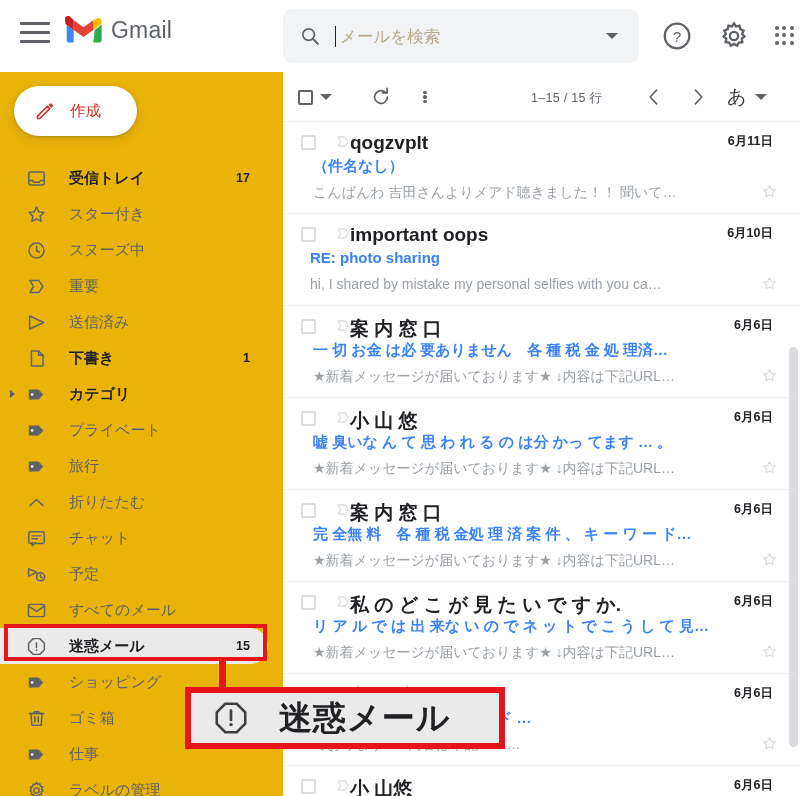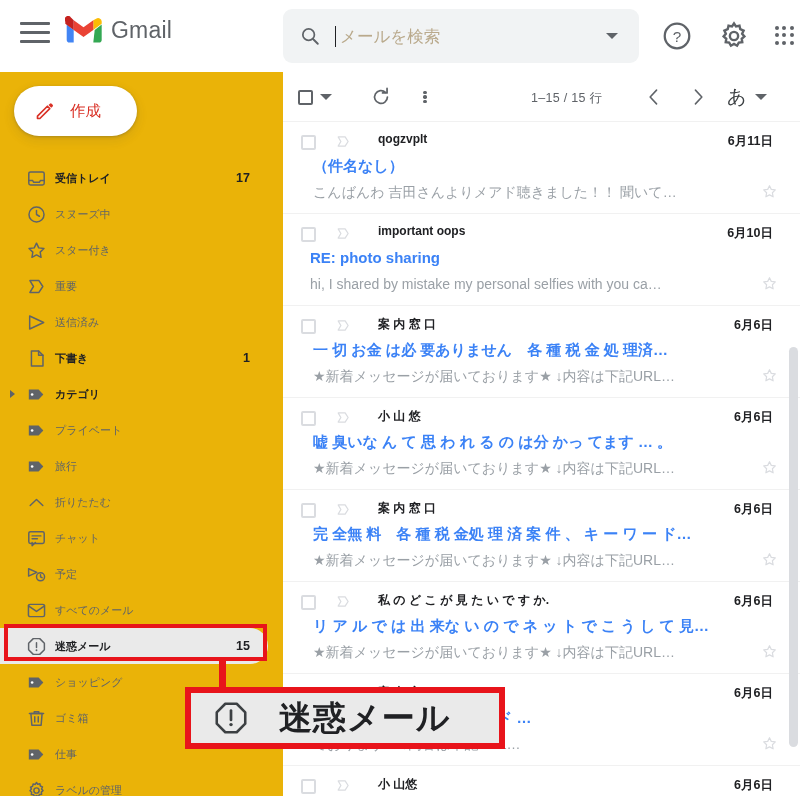--- a/index.html
+++ b/index.html
@@ -52,21 +52,21 @@
   .compose .label { margin-left: 15px; font-size: 15.5px; color: #d93025; }
 
   .nav { position: absolute; left: 0; top: 88px; width: 268px; }
   .nav-item {
     position: relative; display: flex; align-items: center; height: 36px;
     border-radius: 0 18px 18px 0; padding-left: 26px; cursor: pointer;
   }
   .nav-item .twisty { position: absolute; left: 10px; width: 0; height: 0;
     border-top: 4.2px solid transparent; border-bottom: 4.2px solid transparent; border-left: 5px solid #5f6368; }
   .nav-item .nav-ic { width: 21px; height: 21px; flex: none; display:flex; align-items:center; justify-content:center; }
-  .nav-item .nav-label { margin-left: 8px; font-size: 11px; color: #202124; white-space: nowrap; }
+  .nav-item .nav-label { margin-left: 22px; font-size: 15px; color: #202124; white-space: nowrap; }
   .nav-item .nav-count { margin-left: auto; margin-right: 18px; font-size: 12.5px; color: #202124; }
   .nav-item.bold .nav-label, .nav-item.bold .nav-count { font-weight: 700; }
   .nav-item.muted .nav-label { color: #5f6368; }
   .nav-item.selected { background: #eaeaea; }
 
   
   .maillist { position: absolute; left: 283px; top: 72px; width: 517px; height: 724px; background: #fff; }
   .mltoolbar { position: relative; height: 50px; border-bottom: 1px solid #f1f1f1; }
   .tb-btn { position: absolute; top: 13px; height: 24px; display: flex; align-items: center; cursor: pointer; }
   .tb-chk { left: 15px; }
@@ -82,21 +82,21 @@
   .tb-lang .caret-d { margin-left: 9px; }
 
   .mlscroll { position: relative; height: 674px; overflow: hidden; }
   .row {
     position: relative; height: 92px; border-bottom: 1px solid #f1f1f1;
     padding: 9px 0 0 0; cursor: pointer;
   }
   .row .chk { position: absolute; left: 18px; top: 13px; width: 15px; height: 15px;
     border: 2px solid #dadce0; border-radius: 2px; }
   .row .imp { position: absolute; left: 52px; top: 11px; width: 17px; height: 17px; }
-  .row .sender { position: absolute; left: 95px; top: 10px; font-size: 12px; font-weight: 700; color: #202124; white-space: nowrap; text-align: center; }
+  .row .sender { position: absolute; left: 67px; top: 10px; font-size: 19px; font-weight: 700; color: #202124; white-space: nowrap; text-align: center; }
   .row .date { position: absolute; right: 27px; top: 11px; font-size: 12.5px; font-weight: 700; color: #202124; white-space: nowrap; }
   .row .subject { position: absolute; left: 30px; top: 35px; right: 40px; font-size: 15px; font-weight: 700; color: #3b82f6;
     white-space: nowrap; overflow: hidden; text-overflow: ellipsis; }
   .row .snippet { position: absolute; left: 30px; top: 62px; right: 52px; font-size: 14px; color: #9aa0a6;
     white-space: nowrap; overflow: hidden; text-overflow: ellipsis; }
   .row .star { position: absolute; right: 22px; top: 61px; width: 17px; height: 17px; }
   .row.ltr .subject, .row.ltr .snippet { left: 27px; }
 
   
   .vscroll { position: absolute; right: 2px; top: 275px; width: 9px; height: 400px; background: #dadce0; border-radius: 5px; }
@@ -191,33 +191,33 @@
               <rect x="3.2" y="4.6" width="17.6" height="14.8" rx="2" stroke="#5f6368" stroke-width="1.7" fill="none" stroke-linecap="round" stroke-linejoin="round"></rect>
               <path d="M3.2 14.2h4.2l1.4 2.2h6.4l1.4-2.2h4.2" stroke="#5f6368" stroke-width="1.7" fill="none" stroke-linecap="round" stroke-linejoin="round"></path>
             </svg>
           </span>
           <span class="nav-label">受信トレイ</span>
           <span class="nav-count">17</span>
         </div>
         <div class="nav-item muted">
           <span class="nav-ic">
             <svg width="21" height="21" viewBox="0 0 24 24">
+              <path d="M12 3.6l2.6 5.4 5.9.8-4.3 4.1 1 5.9-5.2-2.8-5.2 2.8 1-5.9L3.5 9.8l5.9-.8z" stroke="#5f6368" stroke-width="1.7" fill="none" stroke-linecap="round" stroke-linejoin="round"></path>
+            </svg>
+          </span>
+          <span class="nav-label">スター付き</span>
+        </div>
+        <div class="nav-item muted">
+          <span class="nav-ic">
+            <svg width="21" height="21" viewBox="0 0 24 24">
               <circle cx="12" cy="12" r="8.6" stroke="#5f6368" stroke-width="1.7" fill="none" stroke-linecap="round" stroke-linejoin="round"></circle>
               <path d="M12 7.3V12l3.3 2" stroke="#5f6368" stroke-width="1.7" fill="none" stroke-linecap="round" stroke-linejoin="round"></path>
             </svg>
           </span>
           <span class="nav-label">スヌーズ中</span>
-        </div>
-        <div class="nav-item muted">
-          <span class="nav-ic">
-            <svg width="21" height="21" viewBox="0 0 24 24">
-              <path d="M12 3.6l2.6 5.4 5.9.8-4.3 4.1 1 5.9-5.2-2.8-5.2 2.8 1-5.9L3.5 9.8l5.9-.8z" stroke="#5f6368" stroke-width="1.7" fill="none" stroke-linecap="round" stroke-linejoin="round"></path>
-            </svg>
-          </span>
-          <span class="nav-label">スター付き</span>
         </div>
         <div class="nav-item muted">
           <span class="nav-ic">
             <svg width="21" height="21" viewBox="0 0 24 24">
               <path d="M4.5 5.2h10.3l4.4 6.8-4.4 6.8H4.5l4-6.8z" stroke="#5f6368" stroke-width="1.7" fill="none" stroke-linecap="round" stroke-linejoin="round"></path>
             </svg>
           </span>
           <span class="nav-label">重要</span>
         </div>
         <div class="nav-item muted">

